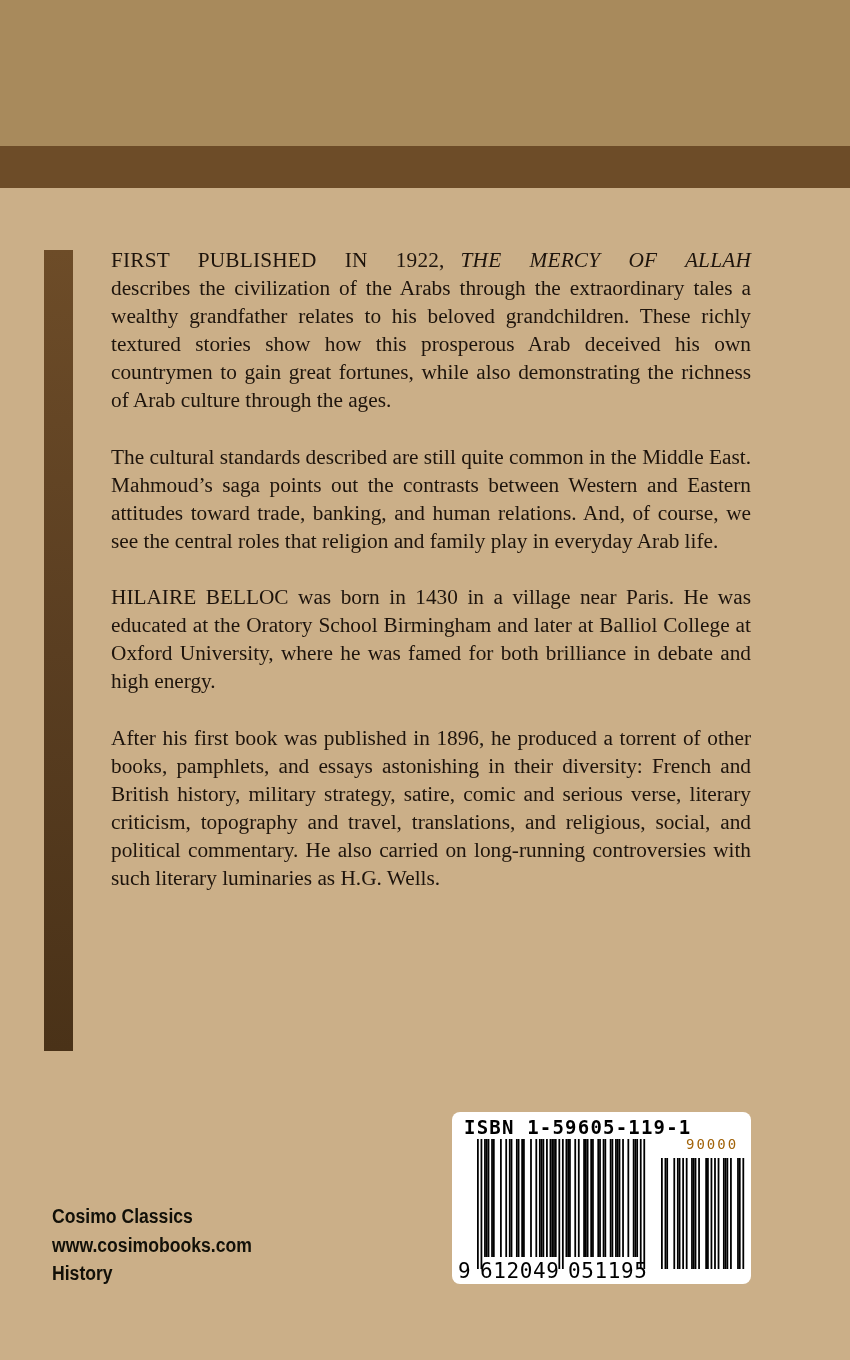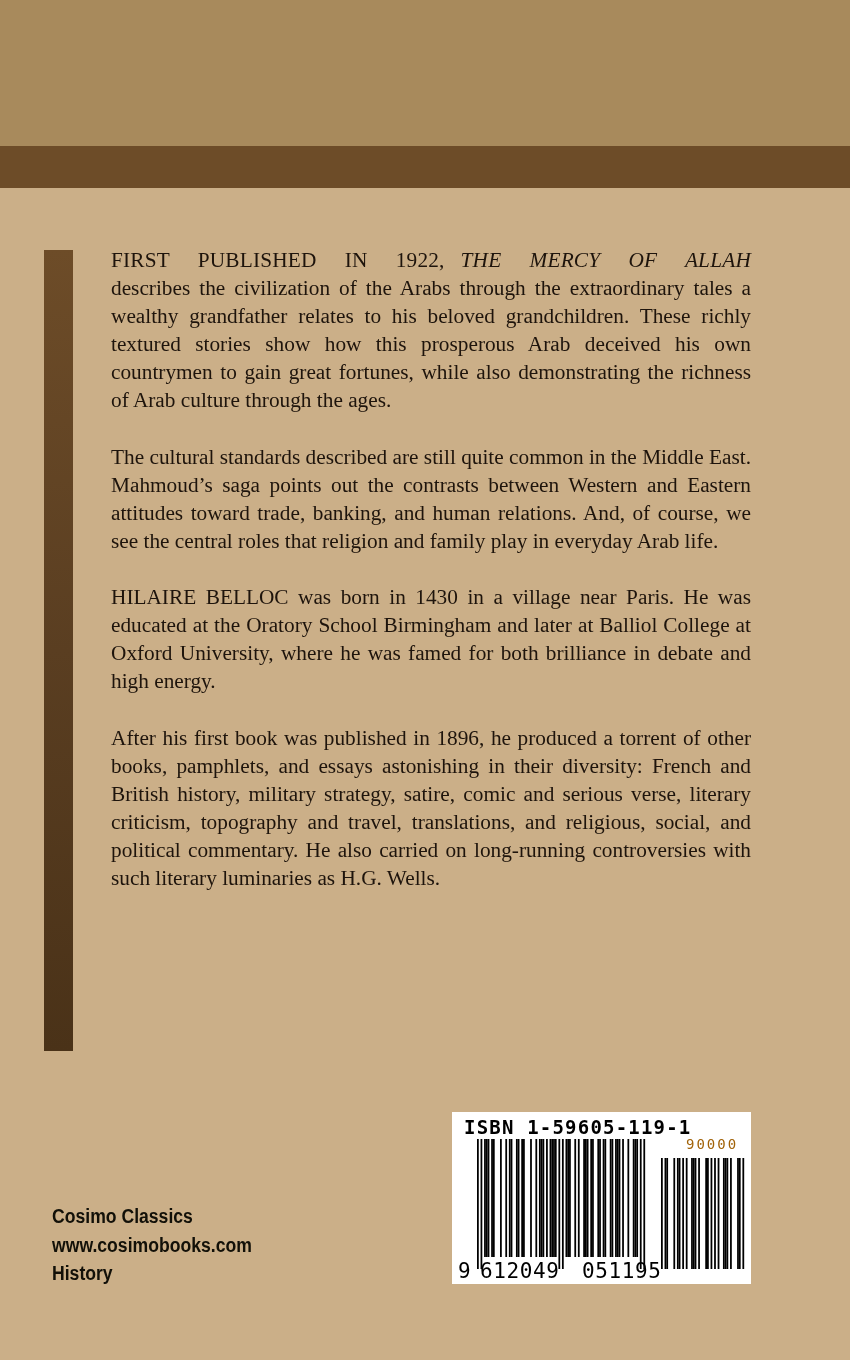--- a/index.html
+++ b/index.html
@@ -25,20 +25,21 @@
     .publisher {
       position: absolute; left: 52px; top: 1202px;
       font-family: "Liberation Sans", "DejaVu Sans", sans-serif;
       font-weight: bold; font-size: 20px; line-height: 28.5px; color: #121008;
       transform: scaleX(0.88); transform-origin: left top;
     }
     .publisher div { white-space: nowrap; }
     .barcode-box {
       position: absolute; left: 452px; top: 1112px; width: 299px; height: 172px;
       background: #ffffff;
+      border-radius: 8px;
     }
     .isbn-text {
       position: absolute; left: 12px; top: 4px;
       font-family: "DejaVu Sans Mono", "Liberation Mono", monospace;
       font-size: 19px; font-weight: bold; letter-spacing: 1.2px; color: #000;
       white-space: nowrap;
     }
     .addon-digits {
       position: absolute; left: 234px; top: 24px;
       font-family: "DejaVu Sans Mono", "Liberation Mono", monospace;
@@ -152,15 +153,15 @@
       <rect x="272.72" y="46" width="1.77" height="111" fill="#000"></rect>
       <rect x="274.49" y="46" width="1.77" height="111" fill="#000"></rect>
       <rect x="278.03" y="46" width="1.77" height="111" fill="#000"></rect>
       <rect x="285.11" y="46" width="1.77" height="111" fill="#000"></rect>
       <rect x="286.88" y="46" width="1.77" height="111" fill="#000"></rect>
       <rect x="290.42" y="46" width="1.77" height="111" fill="#000"></rect>
     </svg>
   <div class="isbn-text">ISBN 1-59605-119-1</div>
   <div class="addon-digits">90000</div>
   <div class="ean-digits">
-    <span style="width:22px;">9</span><span style="width:82px;">612049</span><span style="margin-left:20px;">051195</span>
+    <span style="width:22px;">9</span><span style="width:82px;">612049</span><span style="margin-left:6px;">051195</span>
   </div>
 </div>
 
 </body></html>

